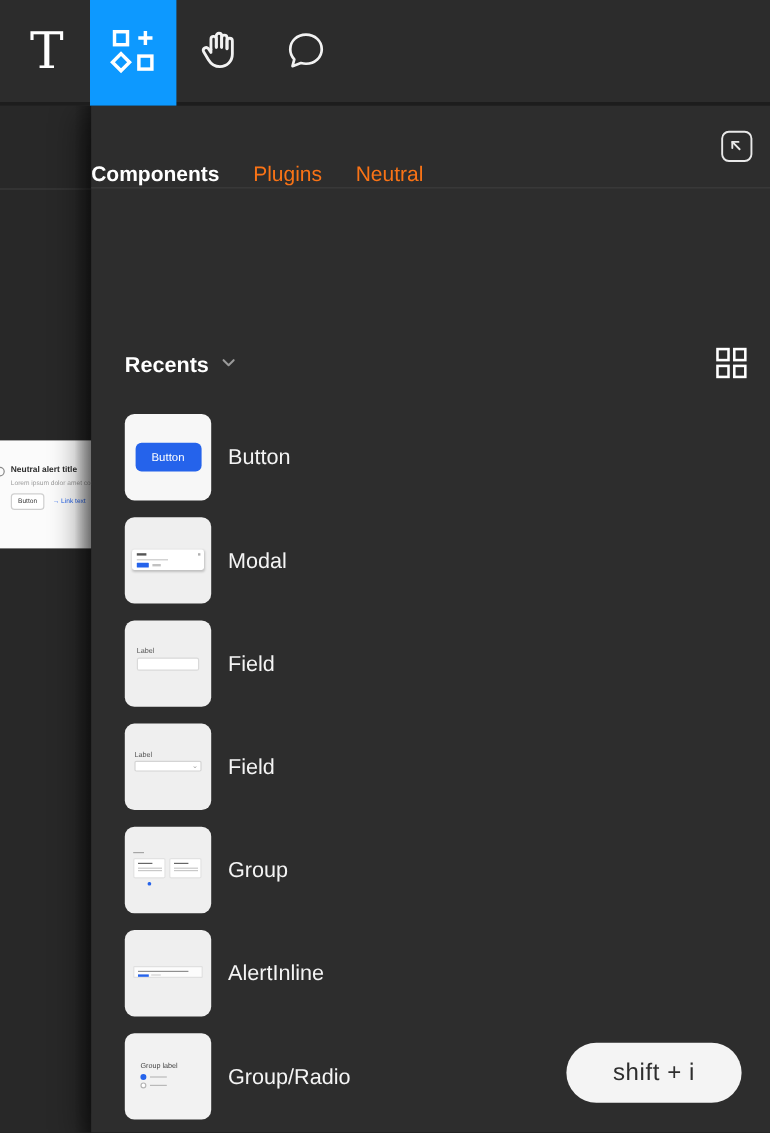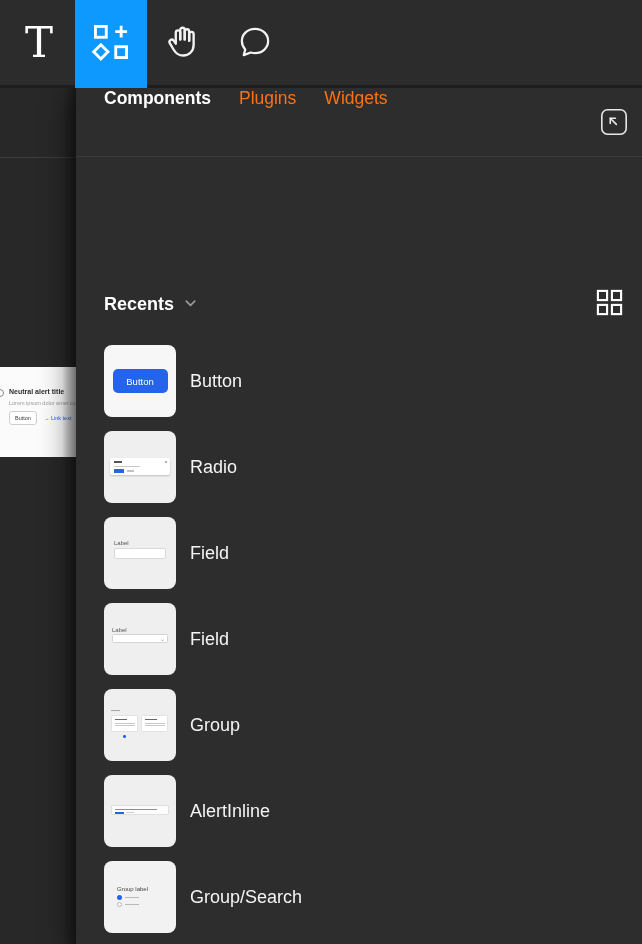--- a/index.html
+++ b/index.html
@@ -38,21 +38,21 @@
     white-space:nowrap; }
   .ac-row { position:absolute; top:44px; left:9px; display:flex; align-items:center; gap:7px; }
   .ac-btn { font-size:5.5px; color:#3a3a3a; border:1px solid #cfcfcf; border-radius:3px;
     padding:3px 5px; background:#fff; white-space:nowrap; }
   .ac-link { font-size:5.5px; color:#2563eb; white-space:nowrap; }
 
   
   .panel { position:absolute; top:88px; left:76px; width:566px; height:856px;
     background:#2d2d2d; z-index:10; box-shadow:-10px 6px 24px rgba(0,0,0,0.4); }
   .panel-header { position:absolute; top:0; left:0; right:0; height:69px;
-    border-bottom:1px solid #3c3c3c; display:flex; align-items:flex-start; padding-left:28px; }
+    border-bottom:1px solid #3c3c3c; display:flex; align-items:flex-end; }
   .tabs { display:flex; gap:28px; align-items:center; }
   .tab { font-size:17.5px; color:#f97316; cursor:pointer; white-space:nowrap; }
   .tab.active { color:#ffffff; font-weight:bold; }
   .popout { position:absolute; right:11px; top:18px; width:34px; height:34px;
     background:none; border:none; display:flex; align-items:center;
     justify-content:center; cursor:pointer; }
 
   .search { position:absolute; top:102px; left:28px; right:20px; height:68px;
     background:#383838; border-radius:12px; display:flex; align-items:center;
     padding:0 20px; gap:20px; }
@@ -175,21 +175,21 @@
     </div>
     <div class="canvas-shade"></div>
   </div>
 
   <section class="panel">
 
     <div class="panel-header">
       <nav class="tabs">
         <span class="tab active">Components</span>
         <span class="tab">Plugins</span>
-        <span class="tab">Widgets</span>
+        <span class="tab">Neutral</span>
       </nav>
       <button class="popout">
         <span>
           <svg width="30" height="30" viewBox="0 0 32 32" fill="none" stroke="#e9e9e9" stroke-width="1.7" stroke-linecap="round" stroke-linejoin="round">
             <rect x="3" y="3" width="26" height="26" rx="6"></rect>
             <path d="M18.5 18.5 L12 12"></path>
             <path d="M12 17.5 V12 H17.5"></path>
           </svg>
         </span>
       </button>
@@ -229,21 +229,21 @@
       <li class="item">
         <div class="thumb">
           <div class="mini-modal">
             <span class="mm-title"></span>
               <span class="mm-close"></span>
             <span class="mm-body"></span>
               <span class="mm-btn"></span>
               <span class="mm-ghost"></span>
           </div>
         </div>
-        <span class="item-label">Radio</span>
+        <span class="item-label">Modal</span>
       </li>
 
       <li class="item">
         <div class="thumb">
           <span class="mini-label">Label</span>
           <div class="mini-input"></div>
         </div>
         <span class="item-label">Field</span>
       </li>
 
@@ -291,20 +291,21 @@
           <span class="mr-label">Group label</span>
           <div class="mr-row mr-r1">
             <span class="mr-radio-on"></span>
             <span class="mr-bar"></span>
           </div>
           <div class="mr-row mr-r2">
             <span class="mr-radio-off"></span>
             <span class="mr-bar"></span>
           </div>
         </div>
-        <span class="item-label">Group/Search</span>
+        <span class="item-label">Group/Radio</span>
       </li>
 
     </ul>
 
+    <div class="shortcut-pill">shift + i</div>
 
   </section>
 </div>
 
 </body></html>

